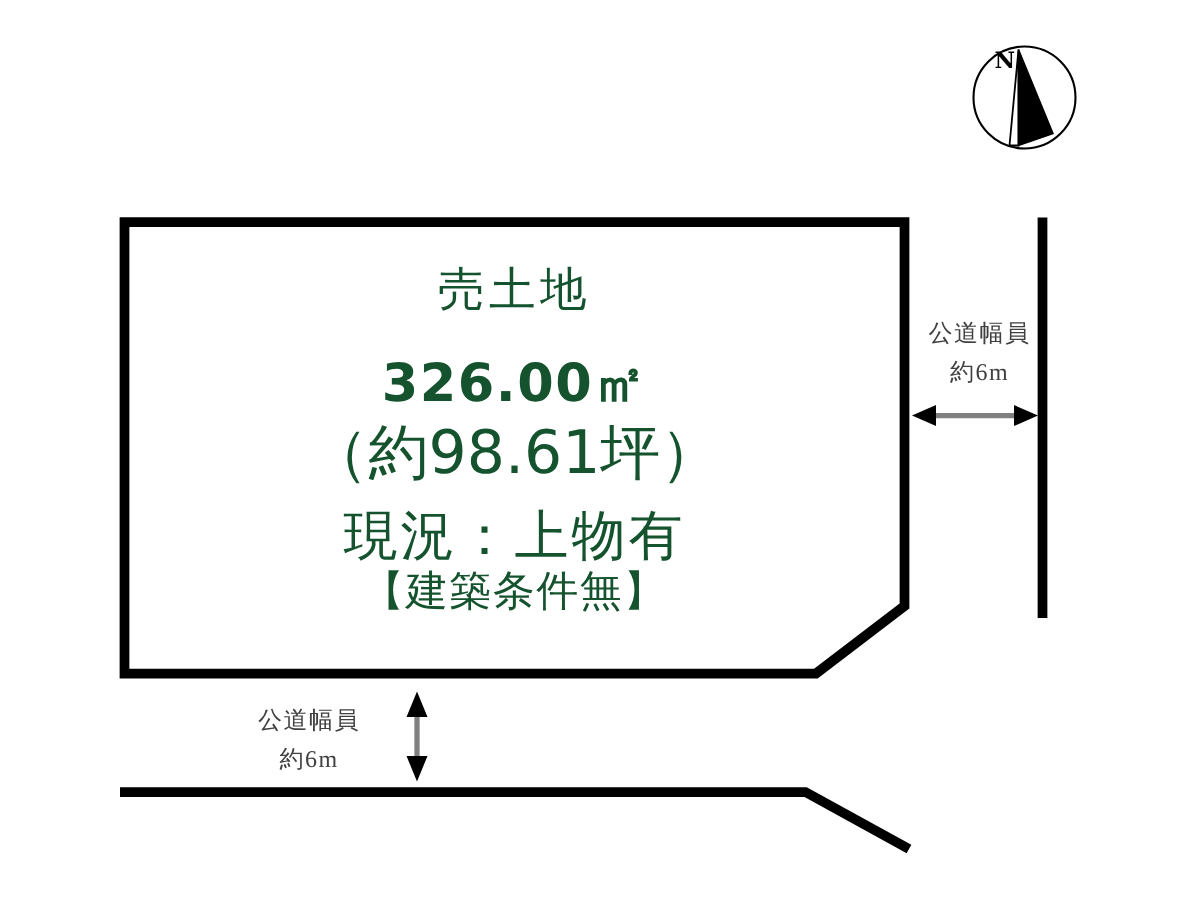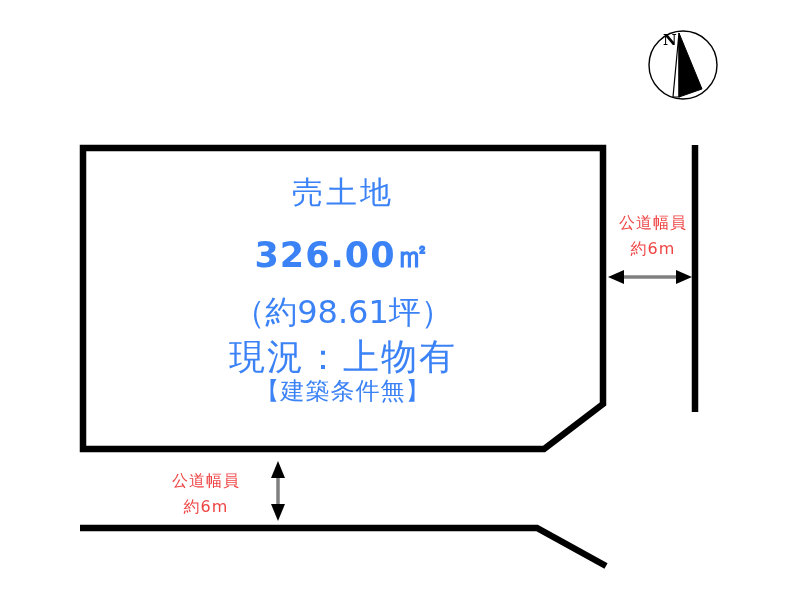--- a/index.html
+++ b/index.html
@@ -22,68 +22,69 @@
     position: absolute;
     left: 0;
     top: 0;
     width: 800px;
     height: 600px;
     display: block;
   }
   .plot-text {
     position: absolute;
     text-align: center;
-    color: #3b82f6;
+    color: #14532d;
     white-space: nowrap;
     font-family: "DejaVu Sans", "Liberation Sans", sans-serif;
   }
   #label-title {
     left: 80px;
     top: 172px;
     width: 526px;
     font-size: 31px;
     letter-spacing: 3px;
   }
   #label-area-sqm {
     left: 80px;
     top: 232px;
     width: 526px;
     font-size: 35px;
     letter-spacing: 1px;
     font-weight: bold;
   }
   #label-area-tsubo {
     left: 80px;
-    top: 291px;
+    top: 274px;
     width: 526px;
-    font-size: 32px;
+    font-size: 40px;
     letter-spacing: 0px;
   }
   #label-condition {
     left: 80px;
     top: 333px;
     width: 526px;
     font-size: 36px;
     letter-spacing: 2px;
   }
   #label-building {
     left: 80px;
     top: 375px;
     width: 526px;
-    font-size: 24px;
+    font-size: 28px;
     letter-spacing: 1px;
   }
   .road-label {
     position: absolute;
     text-align: center;
-    color: #ef4444;
+    color: #404040;
     white-space: nowrap;
     font-size: 16px;
     line-height: 26px;
     letter-spacing: 1px;
+    font-family: Liberation Serif, serif;
   }
   #road-label-right {
     left: 604px;
     top: 210px;
     width: 98px;
   }
   #road-label-bottom {
     left: 151px;
     top: 468px;
     width: 110px;

